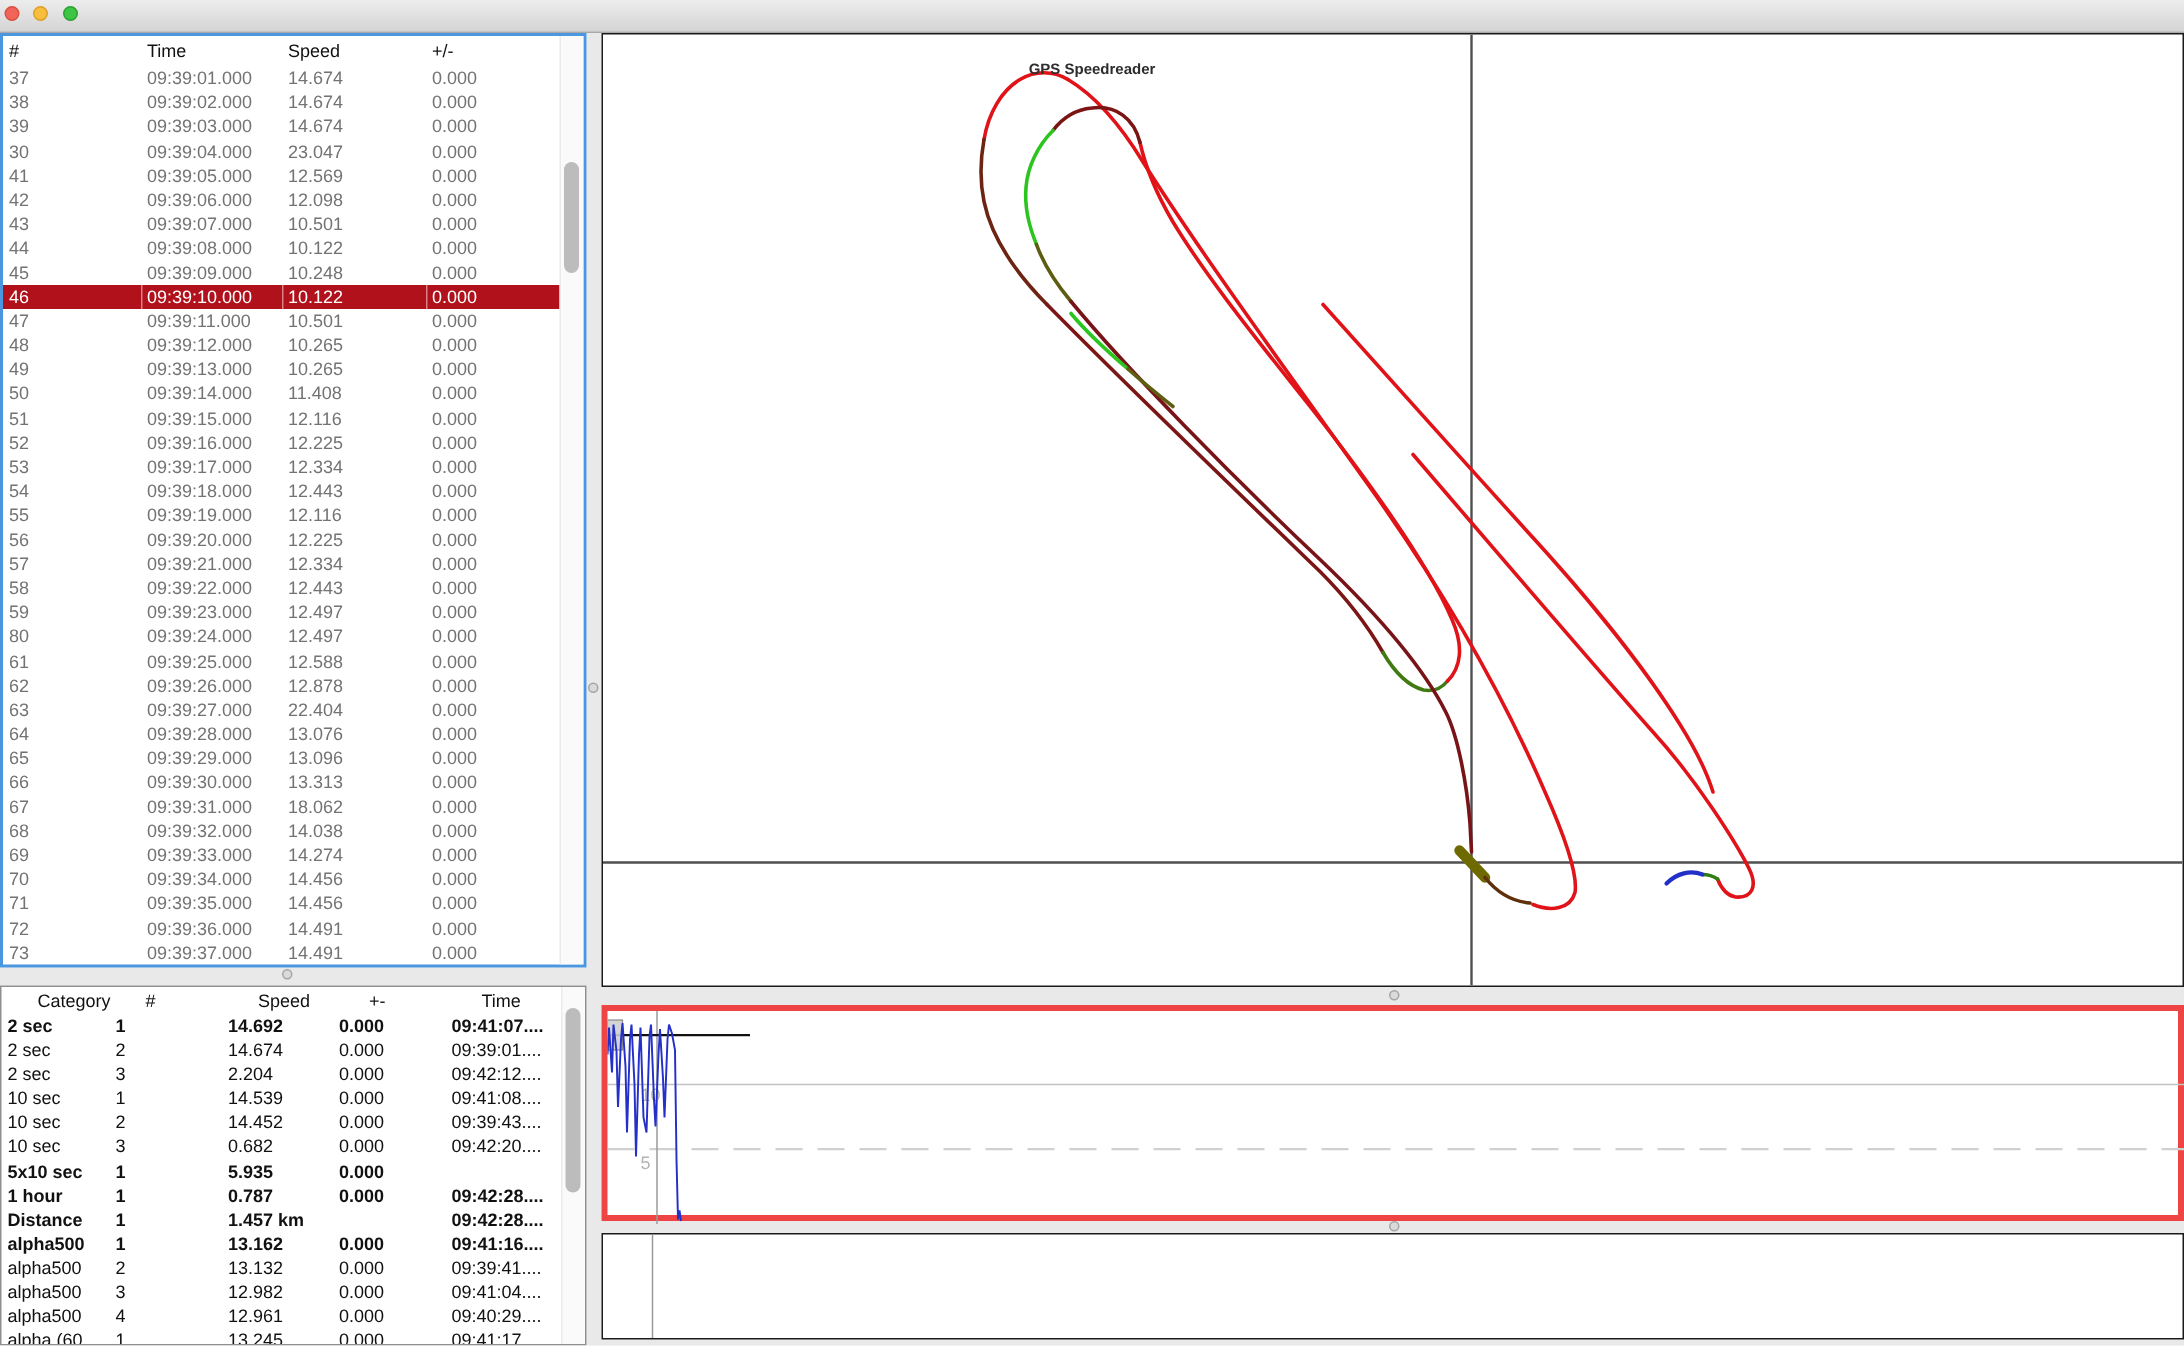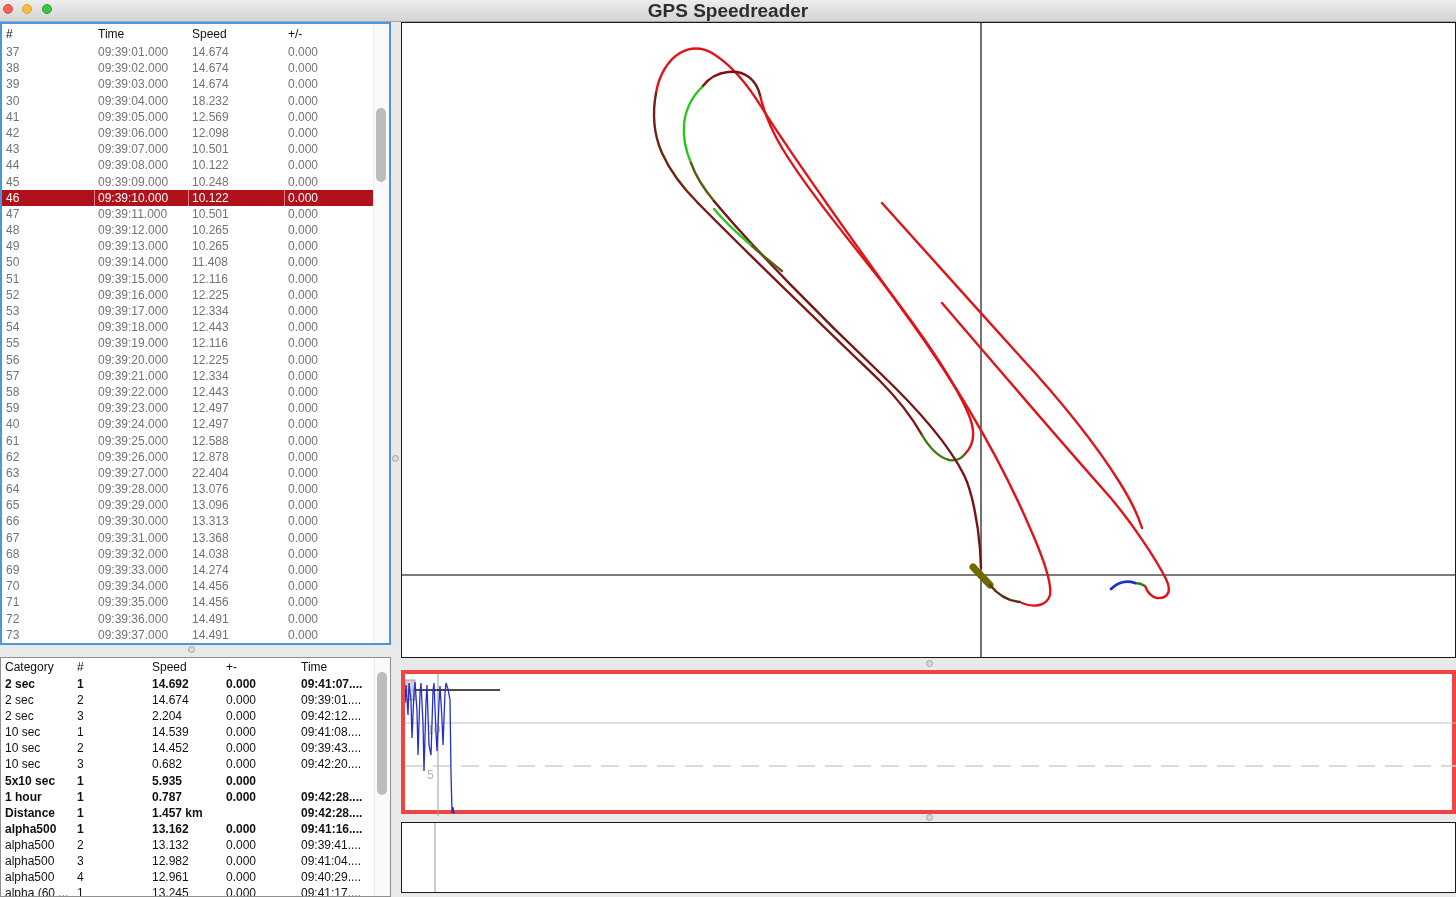--- a/index.html
+++ b/index.html
@@ -6,21 +6,21 @@
   body{
     width:1456px;height:897px;position:relative;overflow:hidden;
     background:#e9e9e9;
     font-family:"Liberation Sans",sans-serif;
     -webkit-font-smoothing:antialiased;
   }
   
   .titlebar{position:absolute;left:0;top:0;width:1456px;height:21px;
     background:linear-gradient(#ededed,#d4d4d4);
     border-bottom:1px solid #a8a8a8;z-index:20;}
-  .titlebar .title{text-align:center;font-size:19px;font-weight:bold;color:#2d2d2d;line-height:21px;}
+  .titlebar .title{text-align:center;font-size:10px;font-weight:bold;color:#2d2d2d;line-height:21px;margin-top:36px;}
   .tl{position:absolute;width:10px;height:10px;border-radius:50%;top:4px;box-sizing:border-box;}
   .tl-close{left:3px;background:#f2635a;border:1px solid #d8503f;}
   .tl-min{left:22px;background:#f7bd3f;border:1px solid #dea123;}
   .tl-max{left:42px;background:#3ec544;border:1px solid #29a22f;}
 
   
   .panel{position:absolute;background:#fff;box-sizing:border-box;}
 
   
   #points-panel{left:0;top:22px;width:391px;height:623px;border:2px solid #4a97e0;overflow:hidden;}
@@ -32,21 +32,21 @@
   .t1row .cB,.hdr-row .cB{width:94px;padding-left:4px;box-sizing:border-box;}
   .t1row .cC,.hdr-row .cC{width:96px;padding-left:4px;box-sizing:border-box;}
   .t1row .cD,.hdr-row .cD{flex:1;padding-left:4px;box-sizing:border-box;}
   .t1row.selected{background:#B0111A;color:#fff;}
   .t1row.selected .cB,.t1row.selected .cC,.t1row.selected .cD{
     box-shadow:inset 1px 0 0 rgba(255,220,220,.55);}
 
   
   #results-panel{left:0;top:657px;width:391px;height:240px;border:1px solid #8f8f8f;overflow:hidden;}
   #results-panel .hdr2{position:absolute;left:0;top:1px;width:373px;height:17px;line-height:17px;display:flex;
-    font-size:12px;color:#111;white-space:nowrap;}
+    font-size:12px;color:#111;white-space:nowrap;padding-left:20px;}
   #results-panel .rows{position:absolute;left:0;top:18px;width:373px;bottom:0;overflow:hidden;}
   .t2row{height:16.1px;line-height:16.1px;display:flex;font-size:12px;color:#111;white-space:nowrap;}
   .t2row.bold{font-weight:bold;}
   .d1{width:72px;padding-left:4px;box-sizing:border-box;overflow:hidden;}
   .d2{width:75px;padding-left:4px;box-sizing:border-box;}
   .d3{width:74px;padding-left:4px;box-sizing:border-box;}
   .d4{width:75px;padding-left:4px;box-sizing:border-box;}
   .d5{flex:1;padding-left:4px;box-sizing:border-box;}
 
   
@@ -102,21 +102,21 @@
       <div class="t1row">
         <span class="cA">39</span>
         <span class="cB">09:39:03.000</span>
         <span class="cC">14.674</span>
         <span class="cD">0.000</span>
       </div>
 
       <div class="t1row">
         <span class="cA">30</span>
         <span class="cB">09:39:04.000</span>
-        <span class="cC">18.232</span>
+        <span class="cC">23.047</span>
         <span class="cD">0.000</span>
       </div>
 
       <div class="t1row">
         <span class="cA">41</span>
         <span class="cB">09:39:05.000</span>
         <span class="cC">12.569</span>
         <span class="cD">0.000</span>
       </div>
 
@@ -240,21 +240,21 @@
       </div>
 
       <div class="t1row">
         <span class="cA">59</span>
         <span class="cB">09:39:23.000</span>
         <span class="cC">12.497</span>
         <span class="cD">0.000</span>
       </div>
 
       <div class="t1row">
-        <span class="cA">40</span>
+        <span class="cA">80</span>
         <span class="cB">09:39:24.000</span>
         <span class="cC">12.497</span>
         <span class="cD">0.000</span>
       </div>
 
       <div class="t1row">
         <span class="cA">61</span>
         <span class="cB">09:39:25.000</span>
         <span class="cC">12.588</span>
         <span class="cD">0.000</span>
@@ -291,21 +291,21 @@
       <div class="t1row">
         <span class="cA">66</span>
         <span class="cB">09:39:30.000</span>
         <span class="cC">13.313</span>
         <span class="cD">0.000</span>
       </div>
 
       <div class="t1row">
         <span class="cA">67</span>
         <span class="cB">09:39:31.000</span>
-        <span class="cC">13.368</span>
+        <span class="cC">18.062</span>
         <span class="cD">0.000</span>
       </div>
 
       <div class="t1row">
         <span class="cA">68</span>
         <span class="cB">09:39:32.000</span>
         <span class="cC">14.038</span>
         <span class="cD">0.000</span>
       </div>
 

